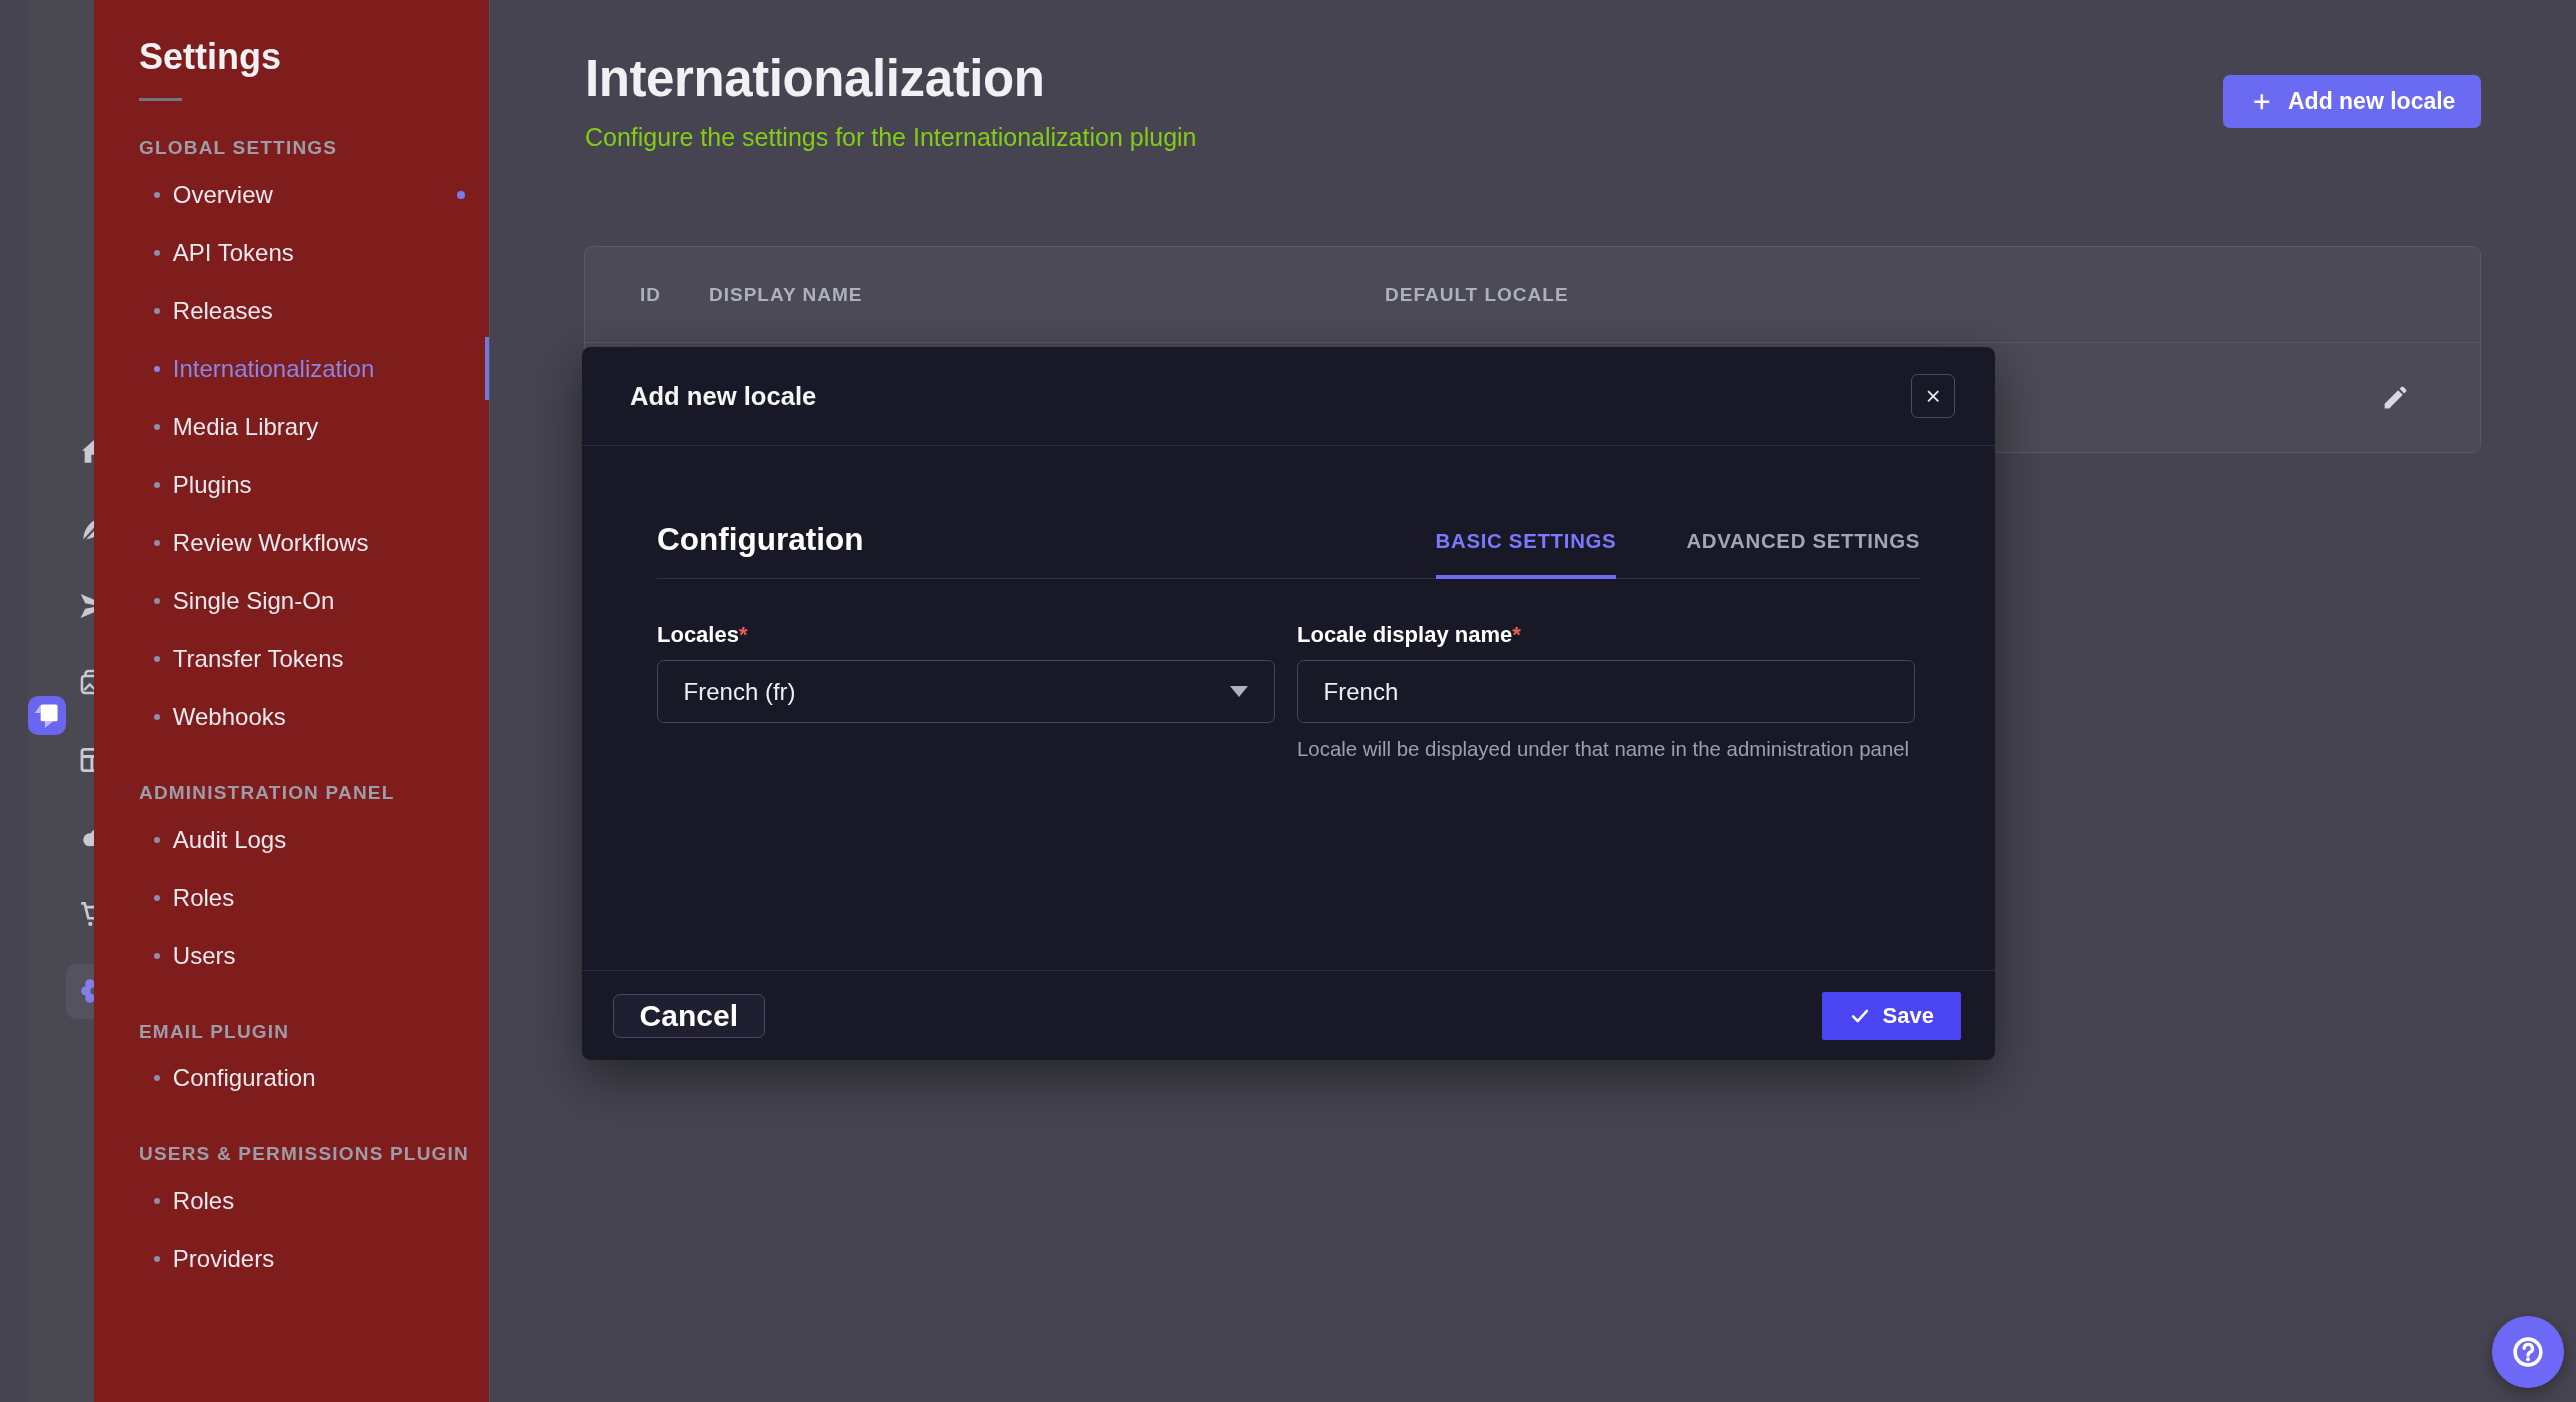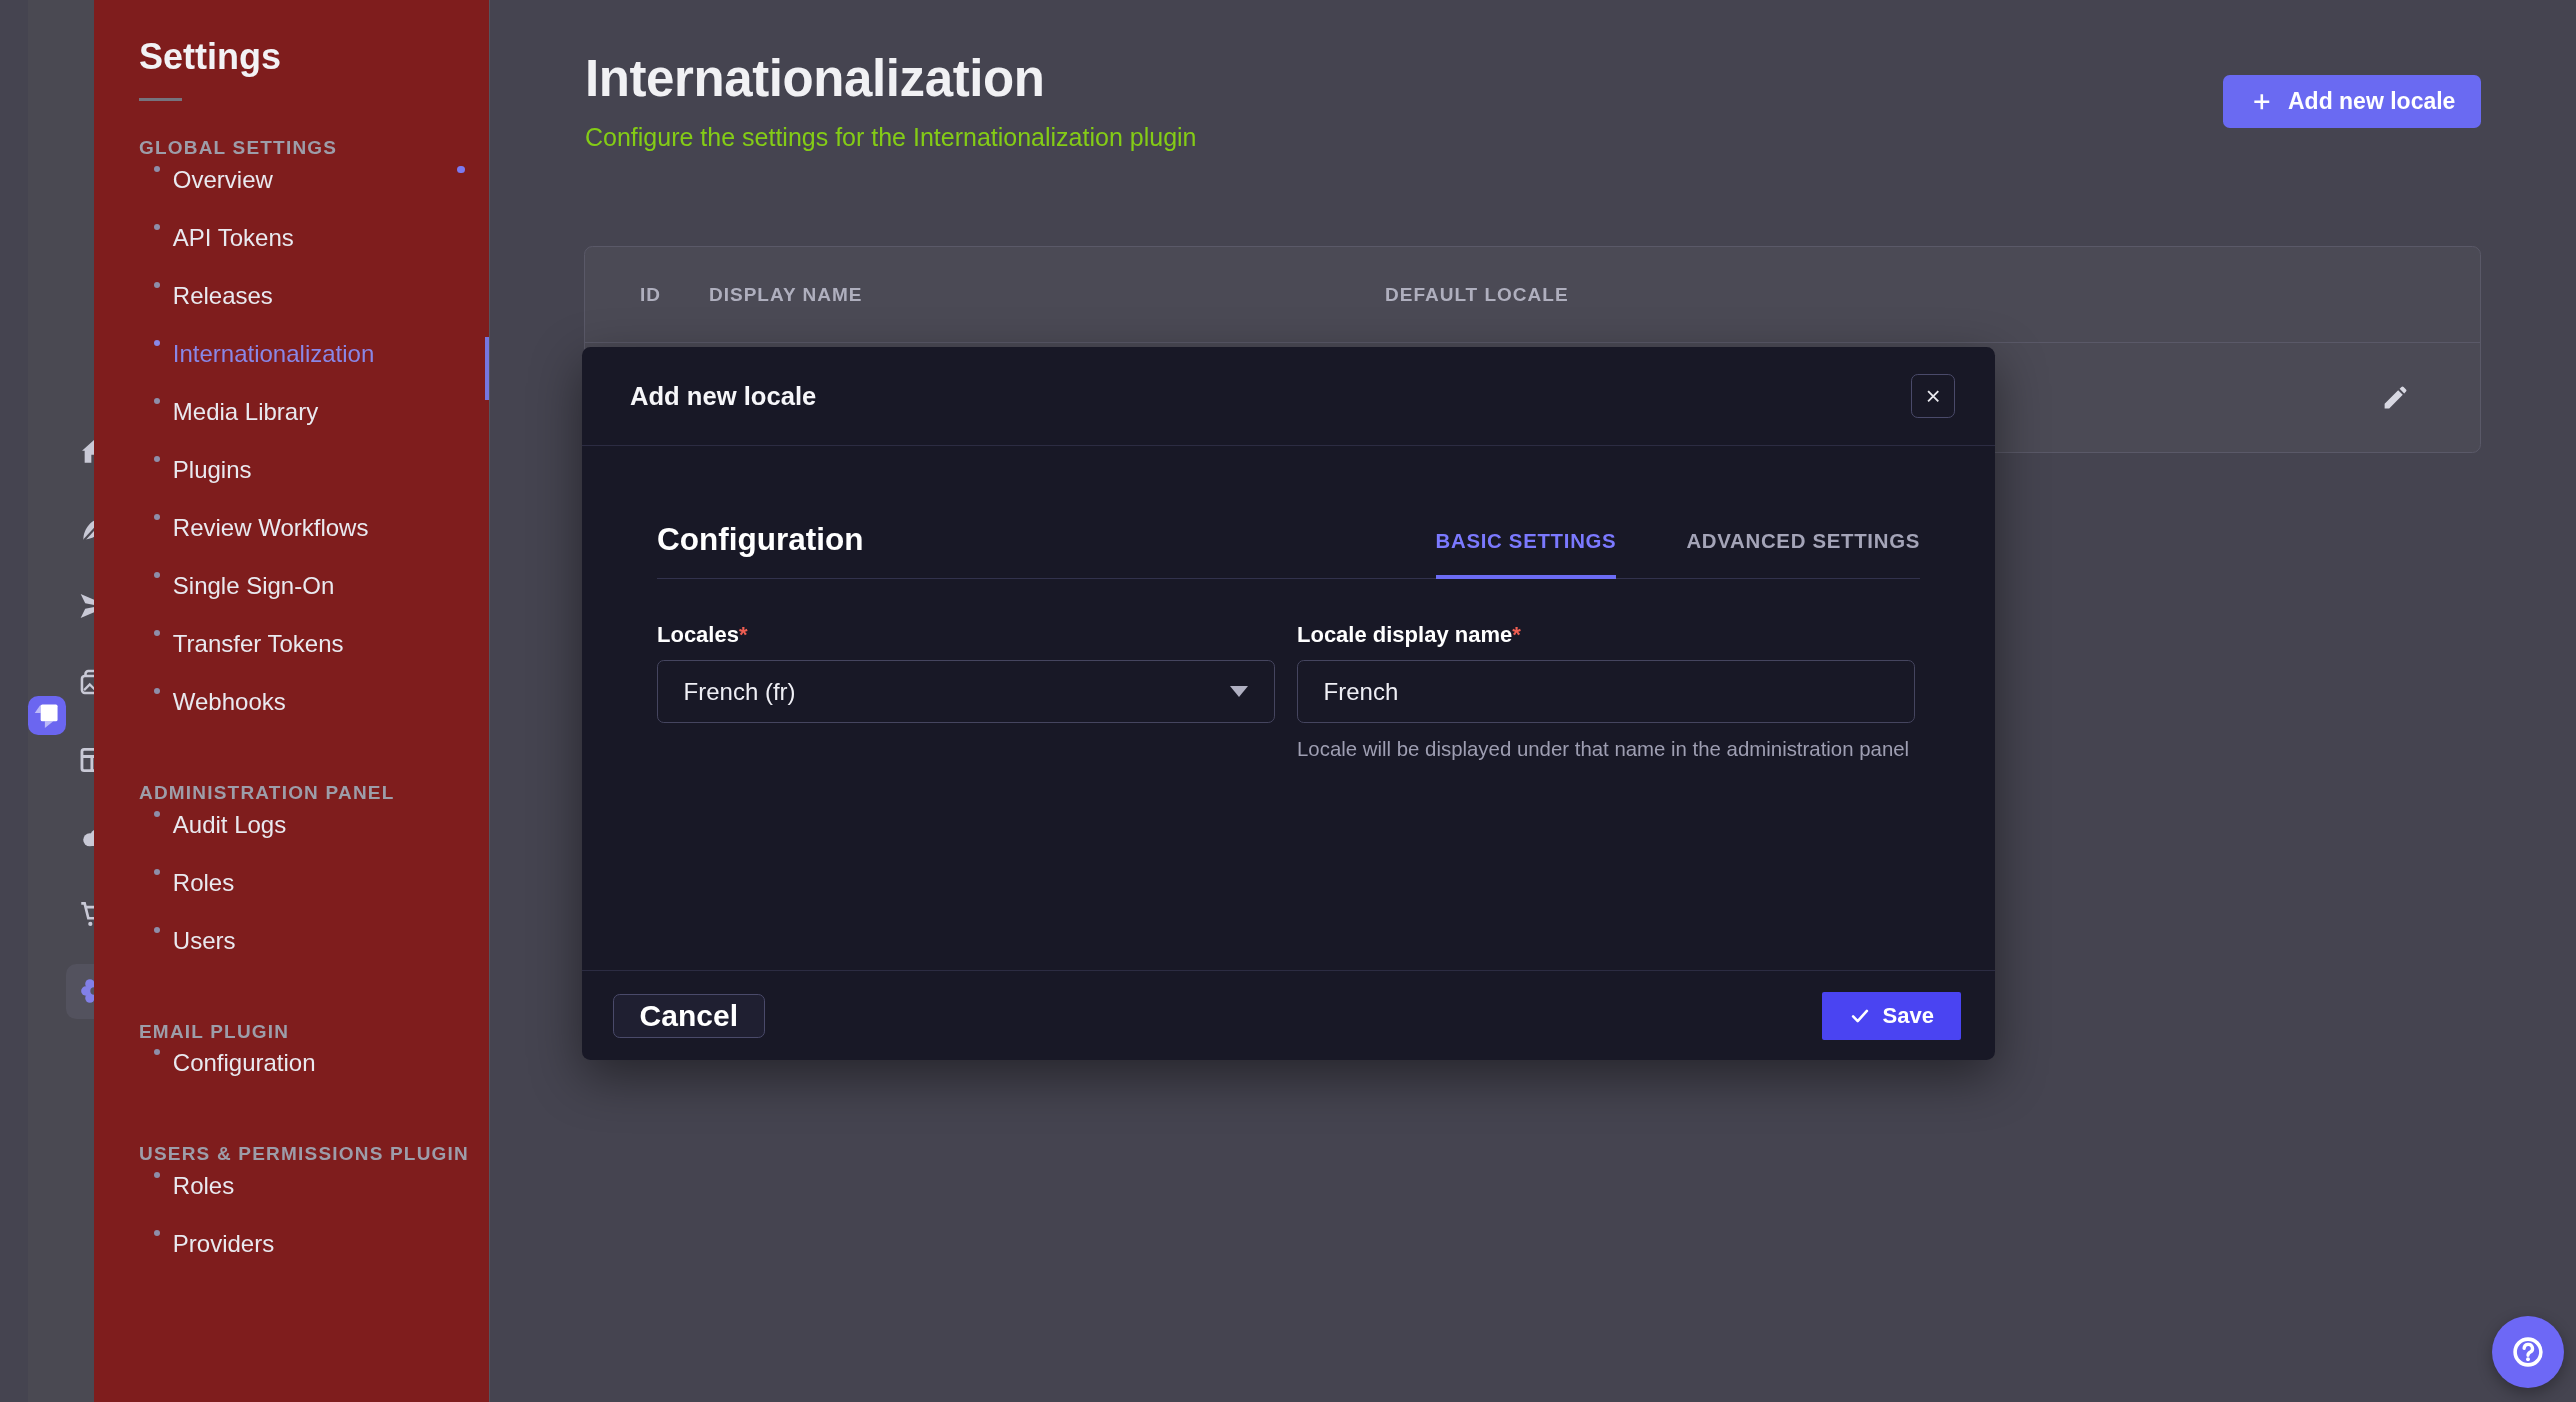--- a/index.html
+++ b/index.html
@@ -46,21 +46,21 @@
     position:absolute; left:94px; top:0; width:396px; height:1402px;
     background:#7f1d1d; border-right:0.9px solid #55545E; overflow:hidden;
   }
   .sidebar-title { font-size:36px; font-weight:700; color:#F2F2F5; margin:36px 0 0 45px; }
   .sidebar-title-divider { width:43px; height:2.6px; background:#75747E; margin:20.4px 0 0 45px; }
   .nav-section-header {
     font-size:19px; font-weight:700; letter-spacing:1.2px; color:#9D9DA9;
     margin:36px 0 6.8px 45px;
   }
   .nav-item {
-    height:58px; display:flex; align-items:flex-start; padding-left:60px;
+    height:58px; display:flex; align-items:center; padding-left:60px;
     font-size:24px; color:#E9E9EF; cursor:pointer; position:relative;
   }
   .bullet { width:6px; height:6px; border-radius:50%; background:#8E8EA9; margin-right:12.8px; flex:none; }
   .nav-item.active { color:#8987E6; }
   .nav-item.active .bullet { background:#8987E6; }
   .active-bar {
     position:absolute; right:0; top:-2.6px; width:4.3px; height:63px; background:#7577E0;
   }
   .notif-dot {
     width:7.7px; height:7.7px; border-radius:50%; background:#7B79F0;

